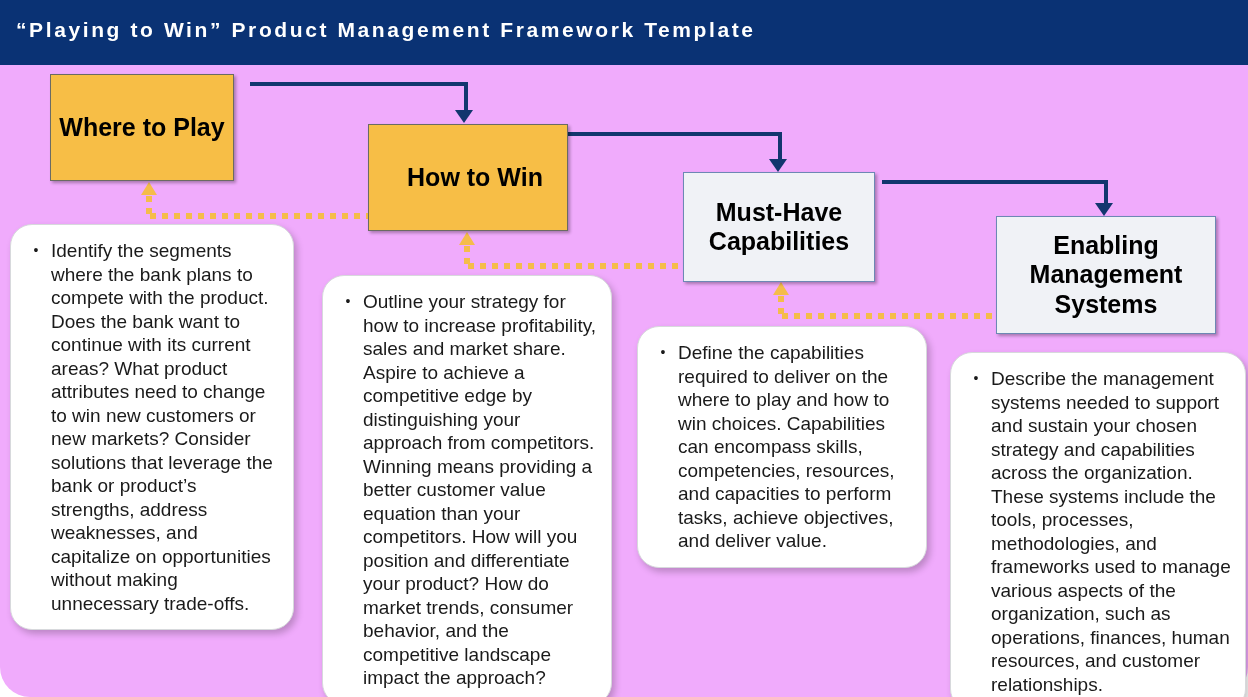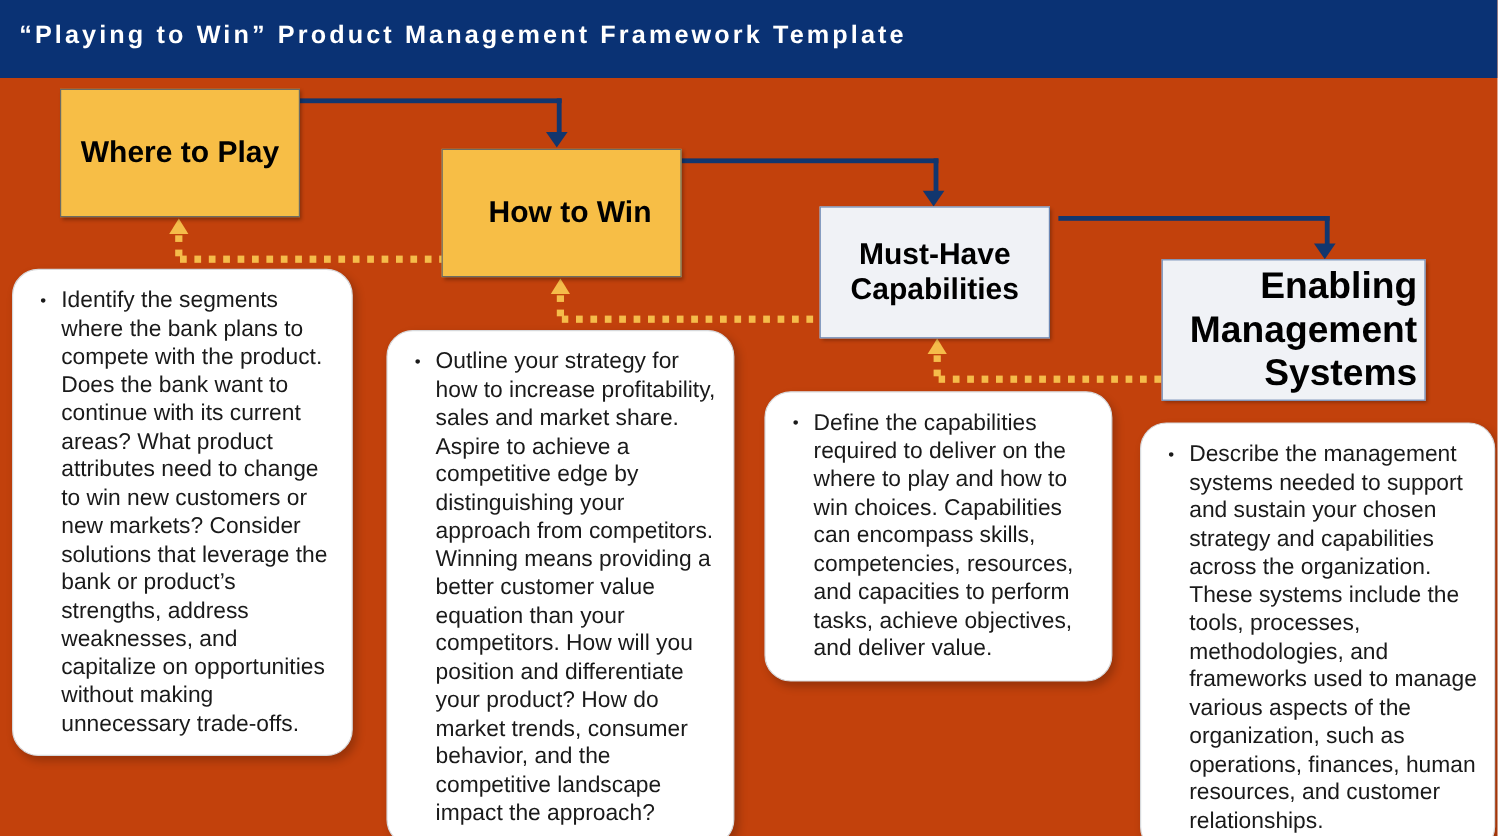--- a/index.html
+++ b/index.html
@@ -10,21 +10,22 @@
     height: 697px;
     background: #ffffff;
     font-family: "Liberation Sans", sans-serif;
     overflow: hidden;
   }
 
   #canvas {
     position: relative;
     width: 1248px;
     height: 697px;
-    background: #c2410c;
+    background: #f0abfc;
+    border-radius: 30px;
   }
 
   
   #header-bar {
     position: absolute;
     left: 0; top: 0;
     width: 1248px;
     height: 65px;
     background: #0a3274;
   }
@@ -55,24 +56,24 @@
   }
   .stage-box.amber {
     background: #f7be46;
     border: 1.5px solid #6b6b63;
   }
   .stage-box.pale {
     background: #f0f2f6;
     border: 1.5px solid #6d88b4;
   }
 
-  #box-where   { left: 50px;  top: 74px;  width: 200px; height: 107px; font-size: 25px; }
+  #box-where   { left: 50px;  top: 74px;  width: 184px; height: 107px; font-size: 25px; }
   #box-how     { left: 368px; top: 124px; width: 200px; height: 107px; font-size: 25px; padding-left: 14px; }
   #box-must    { left: 683px; top: 172px; width: 192px; height: 110px; font-size: 25px; }
-  #box-enable  { left: 968px; top: 216px; width: 220px; height: 118px; font-size: 31px; text-align: right; }
+  #box-enable  { left: 996px; top: 216px; width: 220px; height: 118px; font-size: 25px; }
 
   .stage-label { display: block; padding: 0 6px; }
 
   
   .navy-h {
     position: absolute;
     height: 4px;
     background: #12366e;
     z-index: 3;
   }

